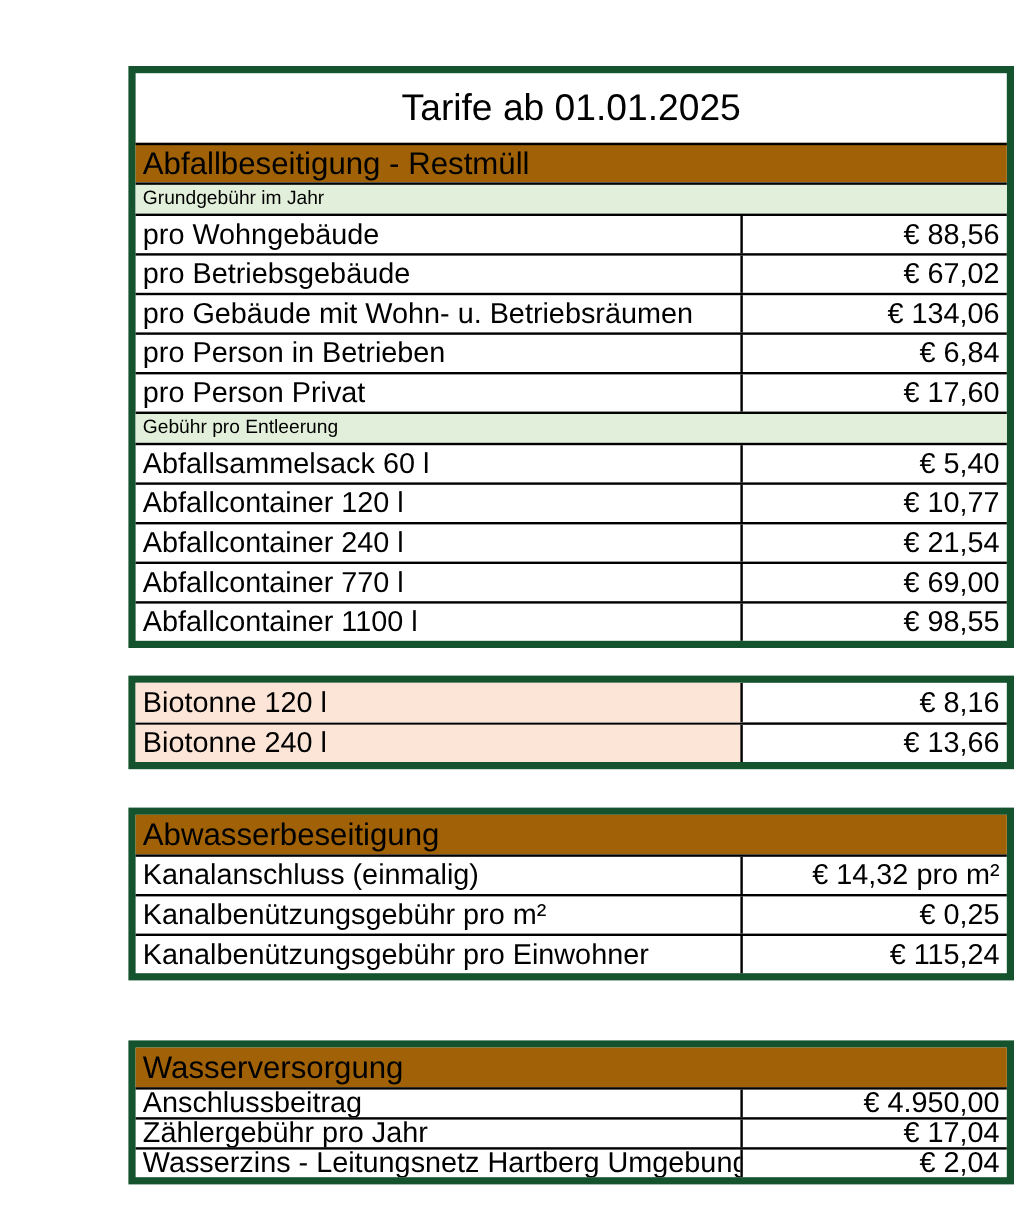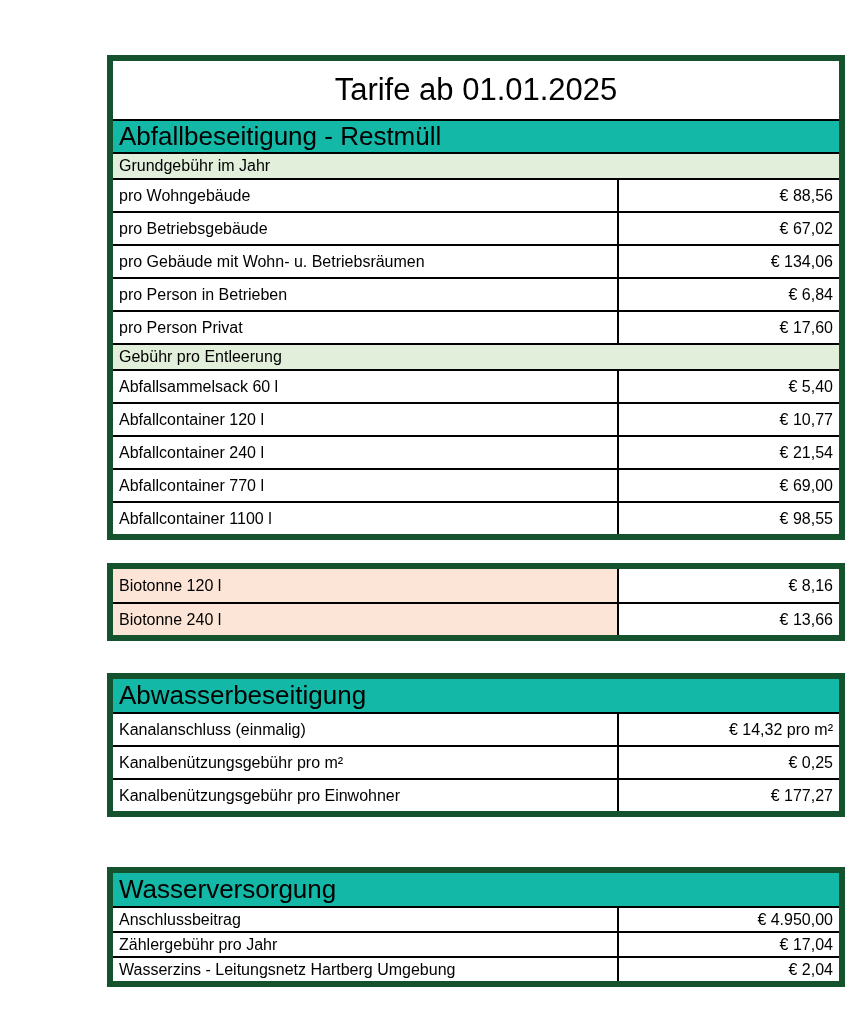--- a/index.html
+++ b/index.html
@@ -35,33 +35,33 @@
   }
   .tbl .row:first-child { border-top: none; }
   .title-row {
     height: 58px;
     align-items: center;
     justify-content: center;
     font-size: 31px;
   }
   .section-row {
     height: 33px;
-    background: #14b8a6;
+    background: #a16207;
     font-size: 26px;
     align-items: center;
     padding: 0 6px;
   }
   .sub-row {
     height: 26px;
     background: #e2efda;
     font-size: 16px;
     align-items: center;
     padding: 0 6px;
   }
-  .data-row { height: 33px; font-size: 16px; }
+  .data-row { height: 33px; font-size: 24px; }
   .cell-label {
     flex: 1;
     display: flex;
     align-items: center;
     padding: 0 6px;
     border-right: 2px solid #000000;
     box-sizing: border-box;
     white-space: nowrap;
     overflow: hidden;
   }
@@ -159,21 +159,21 @@
       <div class="row data-row">
         <div class="cell-label">Kanalanschluss (einmalig)</div>
         <div class="cell-value">€ 14,32 pro m²</div>
       </div>
       <div class="row data-row">
         <div class="cell-label">Kanalbenützungsgebühr pro m²</div>
         <div class="cell-value">€ 0,25</div>
       </div>
       <div class="row data-row">
         <div class="cell-label">Kanalbenützungsgebühr pro Einwohner</div>
-        <div class="cell-value">€ 177,27</div>
+        <div class="cell-value">€ 115,24</div>
       </div>
     </div>
 
     <div class="tbl wasser-tbl gap-c">
       <div class="row section-row">
         <span>Wasserversorgung</span>
       </div>
       <div class="row data-row">
         <div class="cell-label">Anschlussbeitrag</div>
         <div class="cell-value">€ 4.950,00</div>

